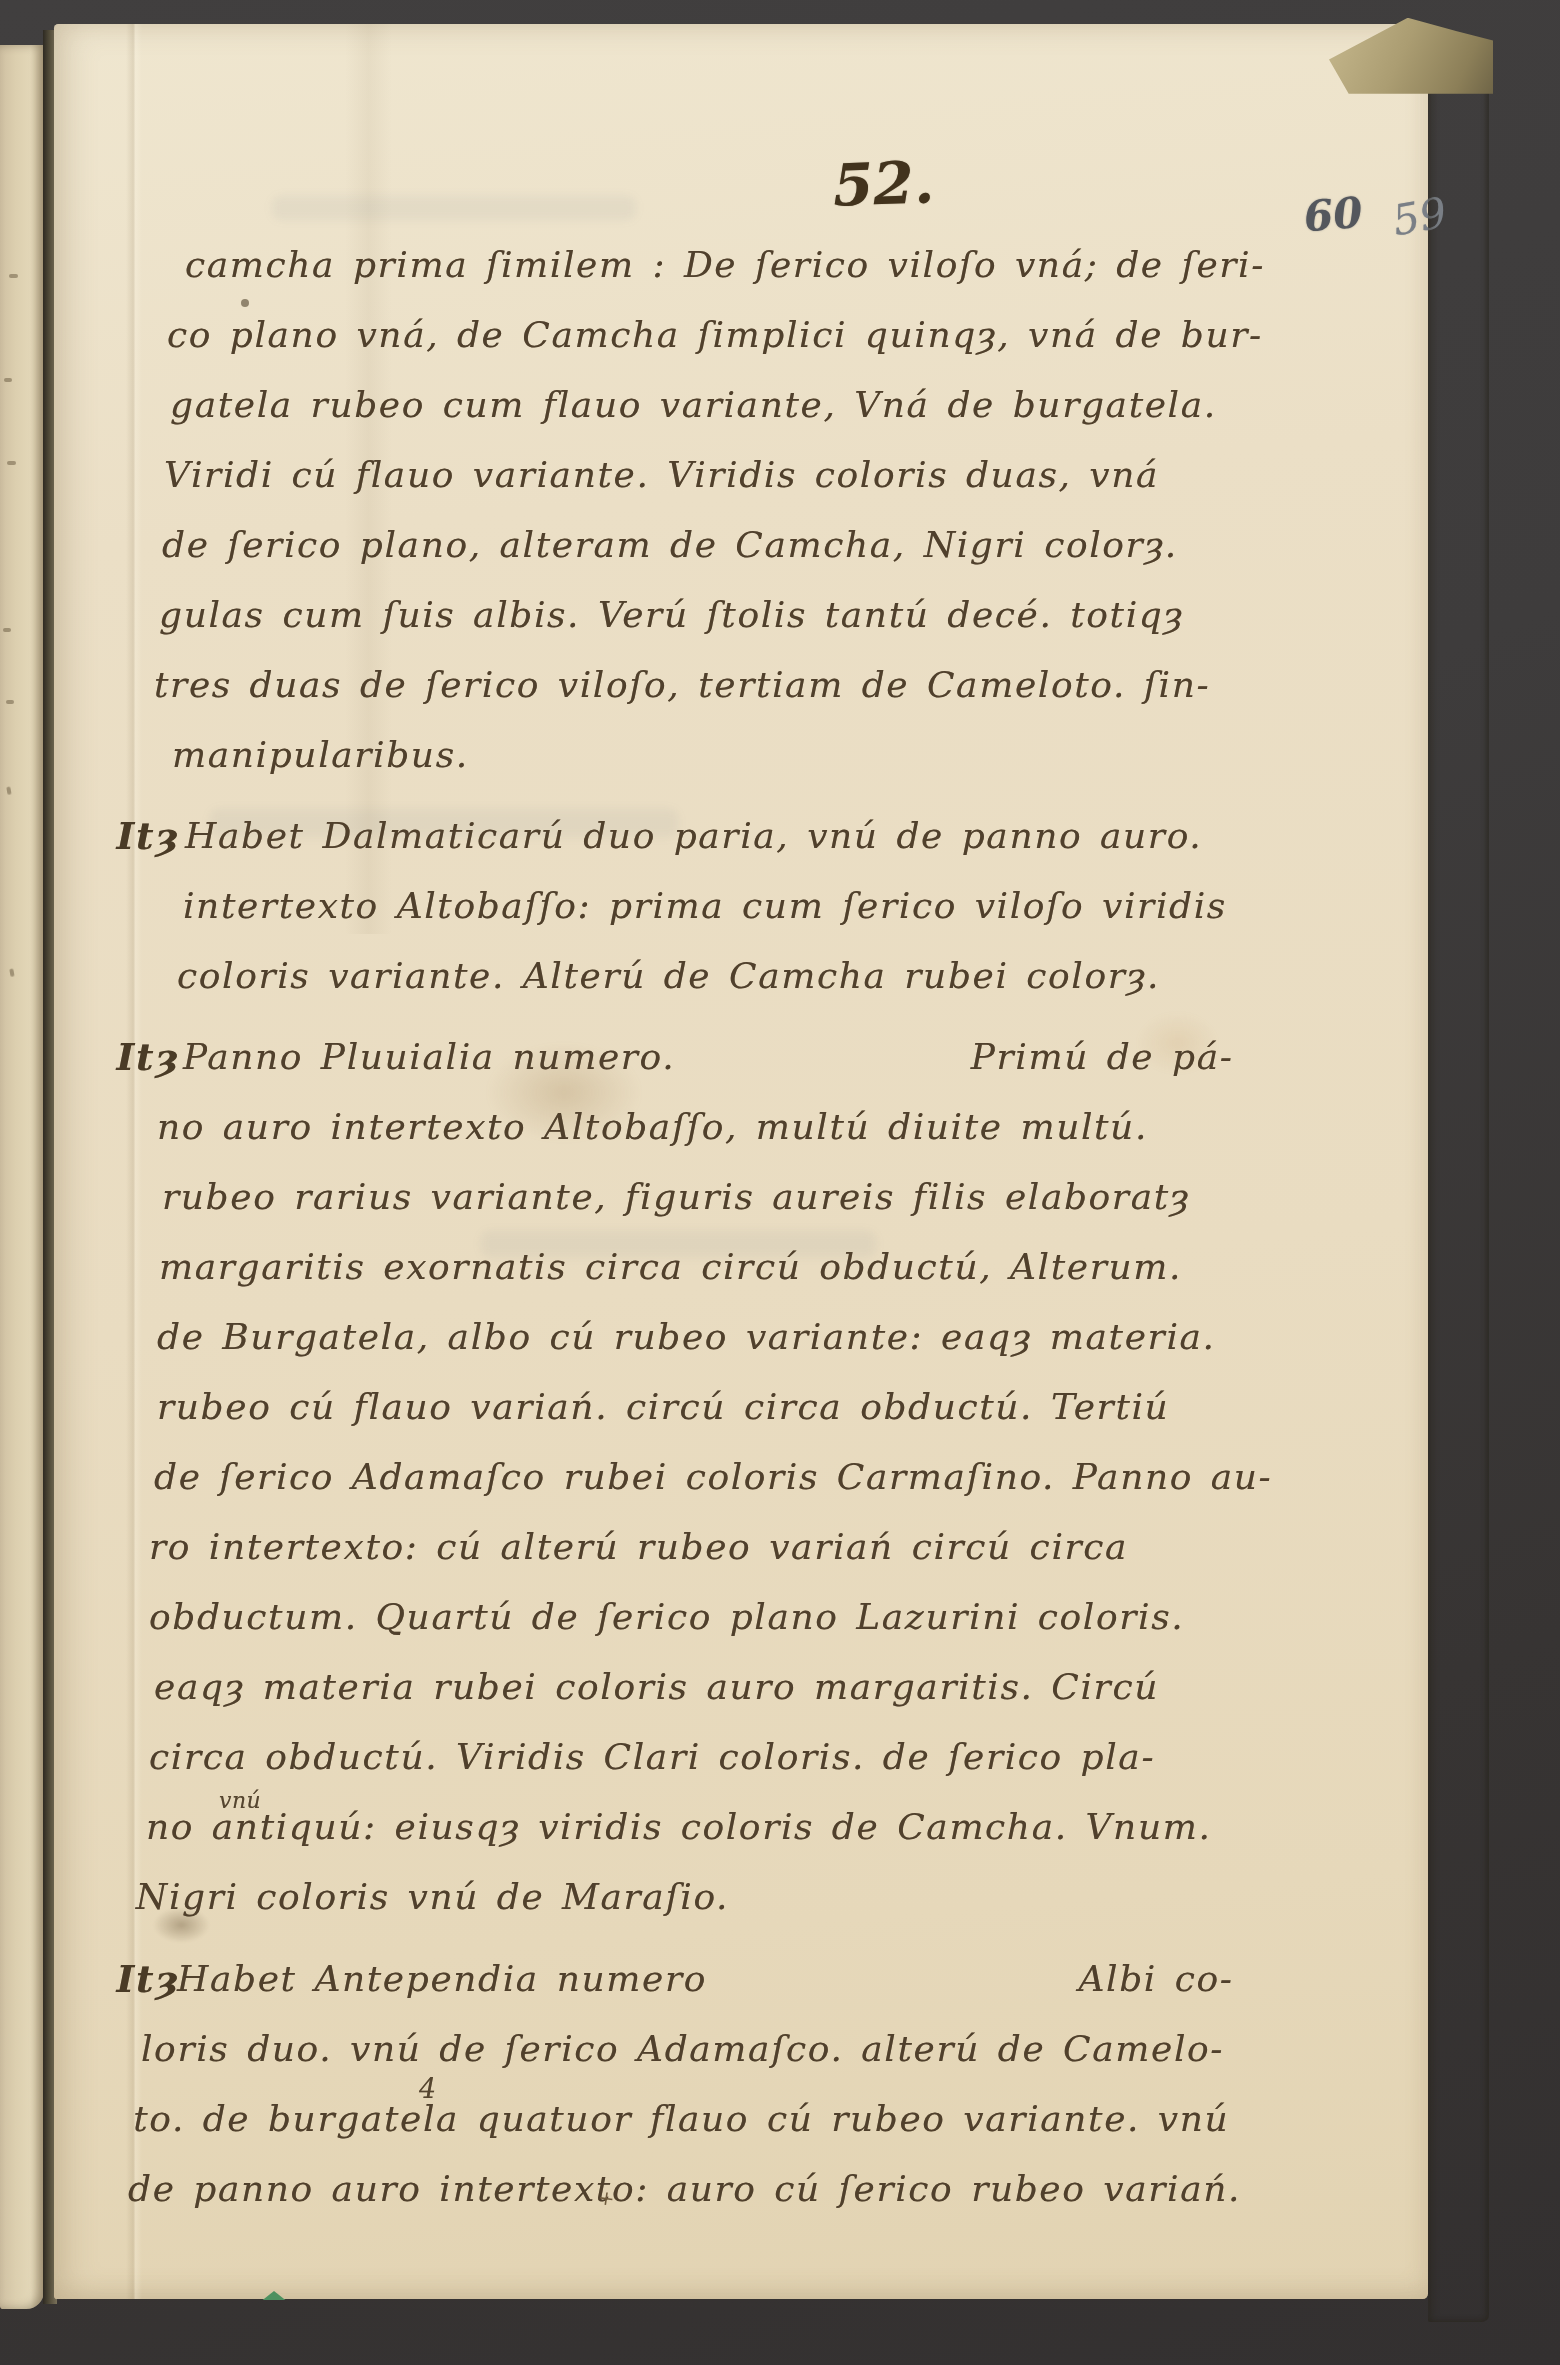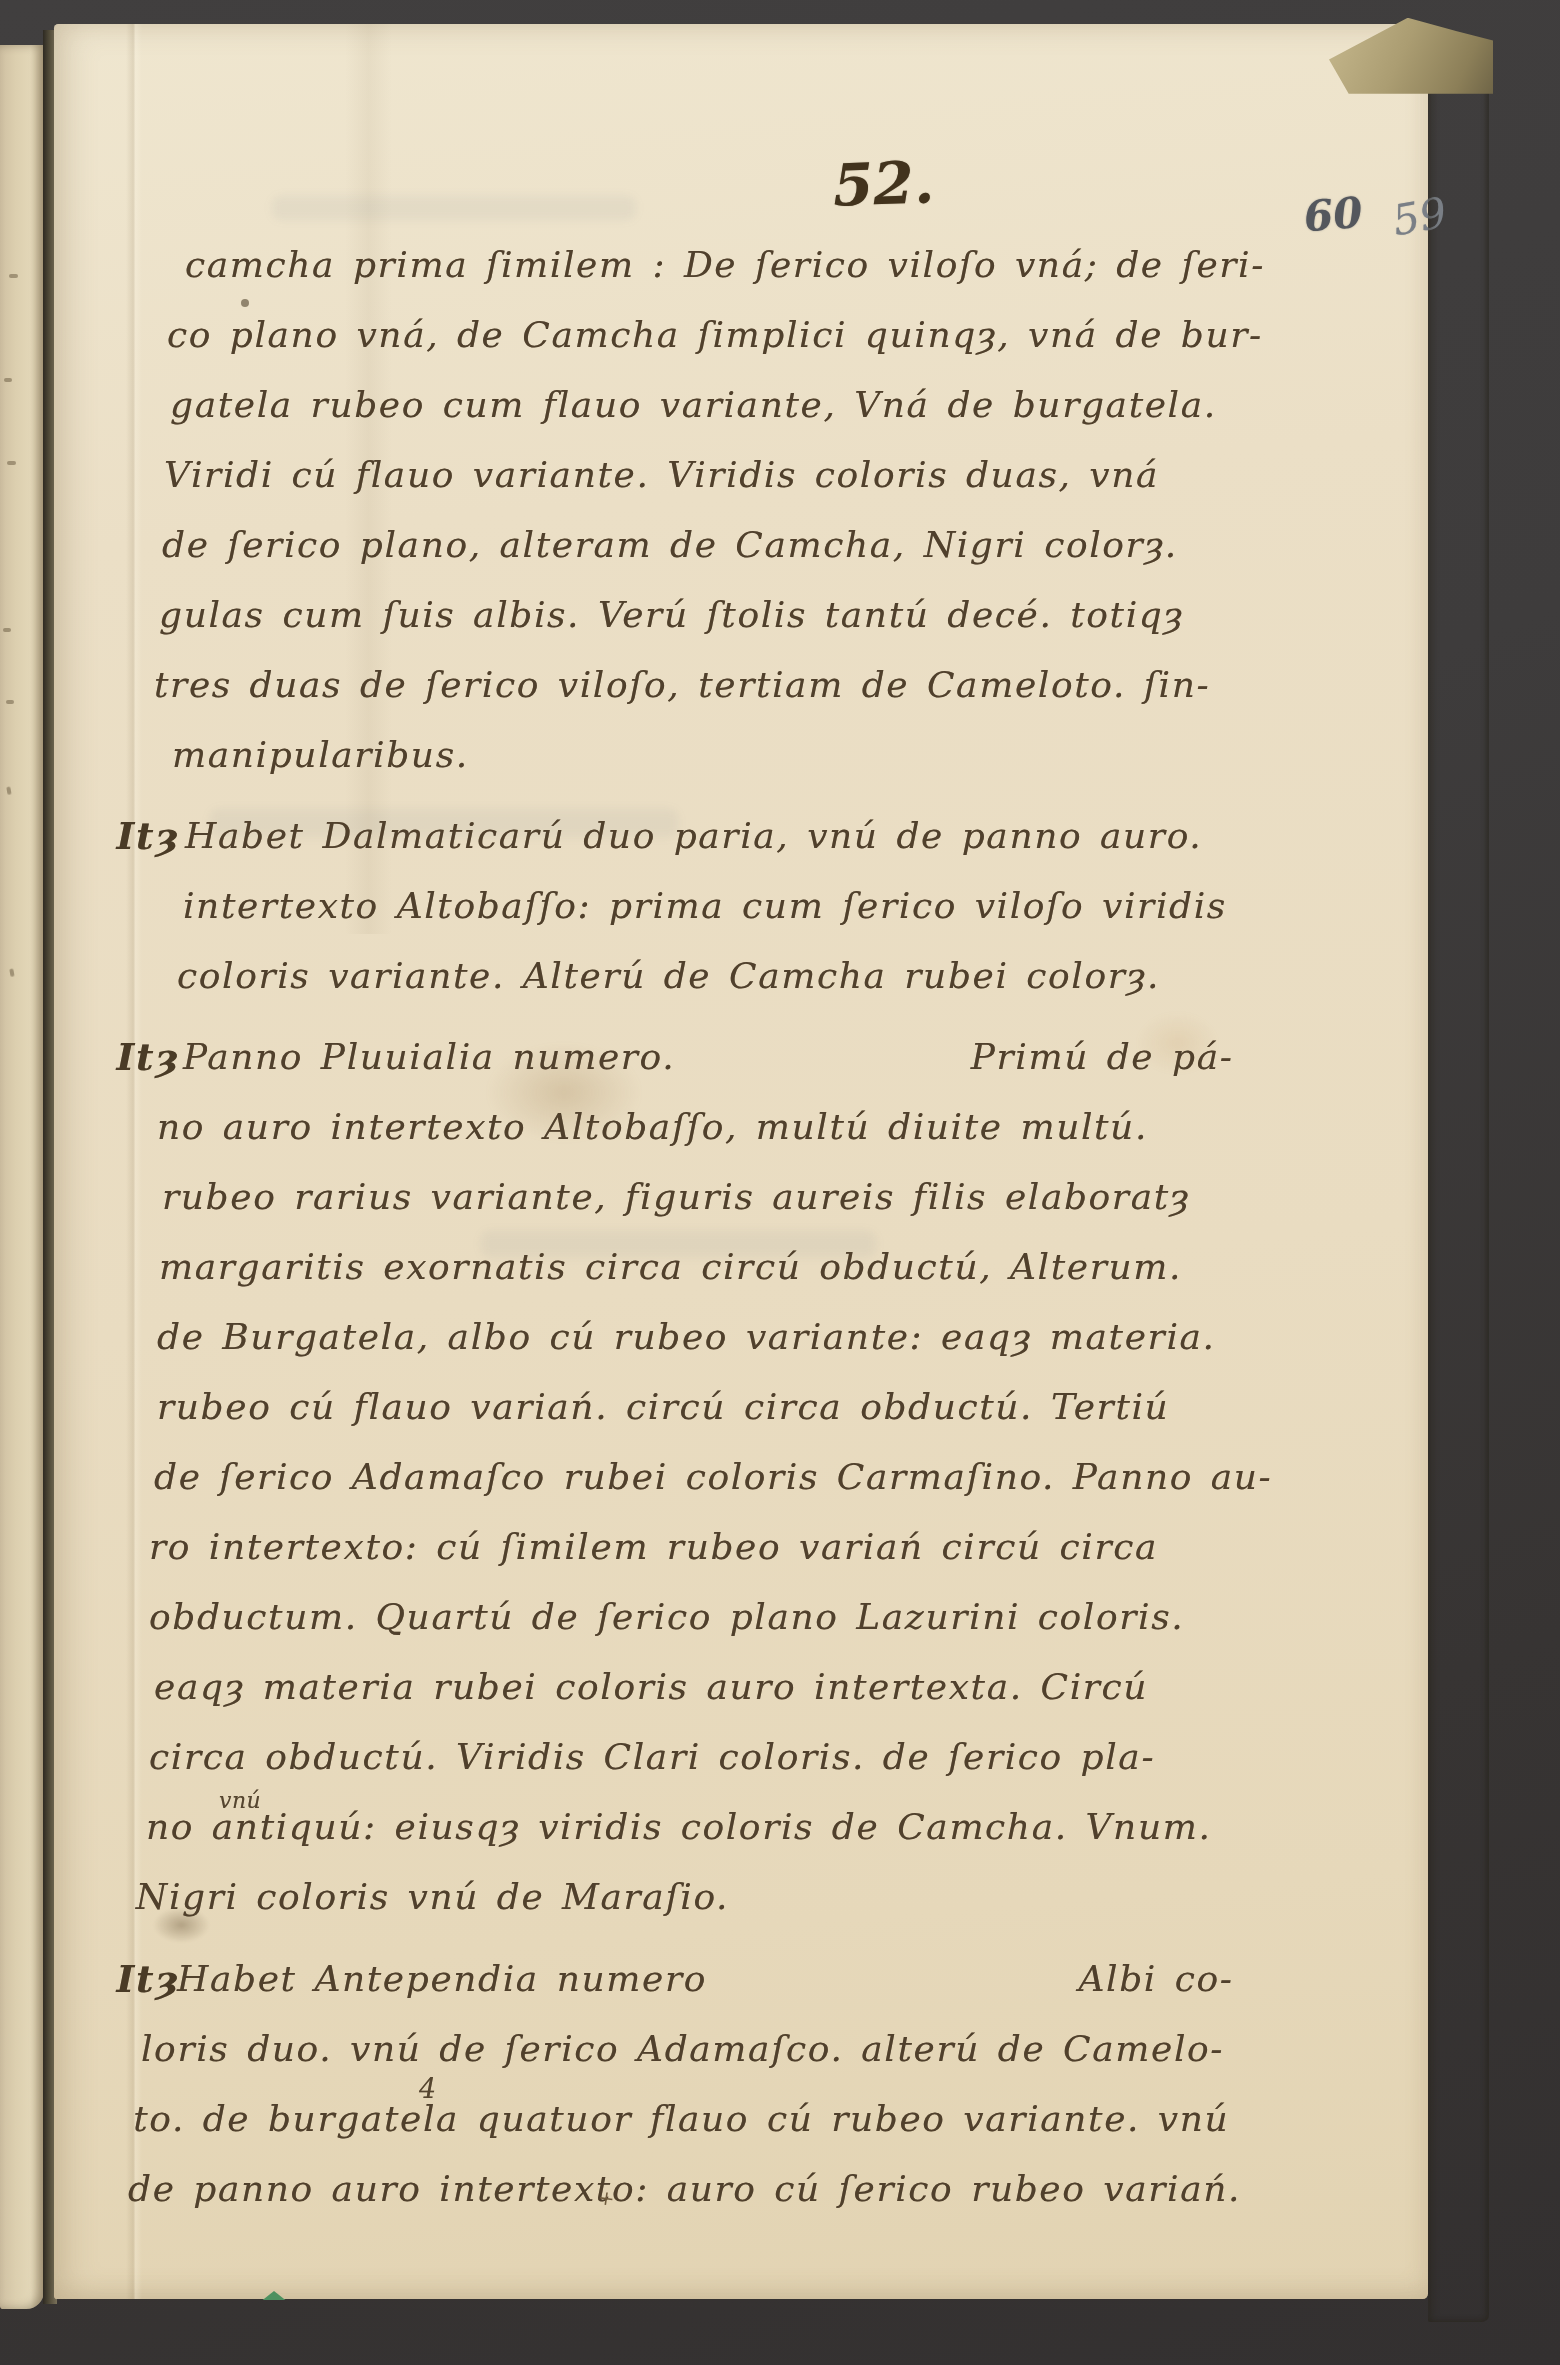--- a/index.html
+++ b/index.html
@@ -157,27 +157,27 @@
       <div class="line" style="padding-left:29px">
           <span class="ltext">de Burgatela, albo cú rubeo variante: eaqȝ materia.</span>
         </div>
       <div class="line" style="padding-left:29px">
           <span class="ltext">rubeo cú flauo variań. circú circa obductú. Tertiú</span>
         </div>
       <div class="line" style="padding-left:26px">
           <span class="ltext">de ſerico Adamaſco rubei coloris Carmaſino. Panno au-</span>
         </div>
       <div class="line" style="padding-left:21px">
-          <span class="ltext">ro intertexto: cú ſimilem rubeo variań circú circa</span>
+          <span class="ltext">ro intertexto: cú alterú rubeo variań circú circa</span>
         </div>
       <div class="line" style="padding-left:21px">
           <span class="ltext">obductum. Quartú de ſerico plano Lazurini coloris.</span>
         </div>
       <div class="line" style="padding-left:26px">
-          <span class="ltext">eaqȝ materia rubei coloris auro intertexta. Circú</span>
+          <span class="ltext">eaqȝ materia rubei coloris auro margaritis. Circú</span>
         </div>
       <div class="line" style="padding-left:21px">
           <span class="ltext">circa obductú. Viridis Clari coloris. de ſerico pla-</span>
         </div>
       <div class="line" style="padding-left:18px">
           <span class="sup" style="left:91px">vnú</span>
           <span class="ltext">no antiquú: eiusqȝ viridis coloris de Camcha. Vnum.</span>
         </div>
       <div class="line" style="padding-left:7.8px">
           <span class="ltext">Nigri coloris vnú de Maraſio.</span>

